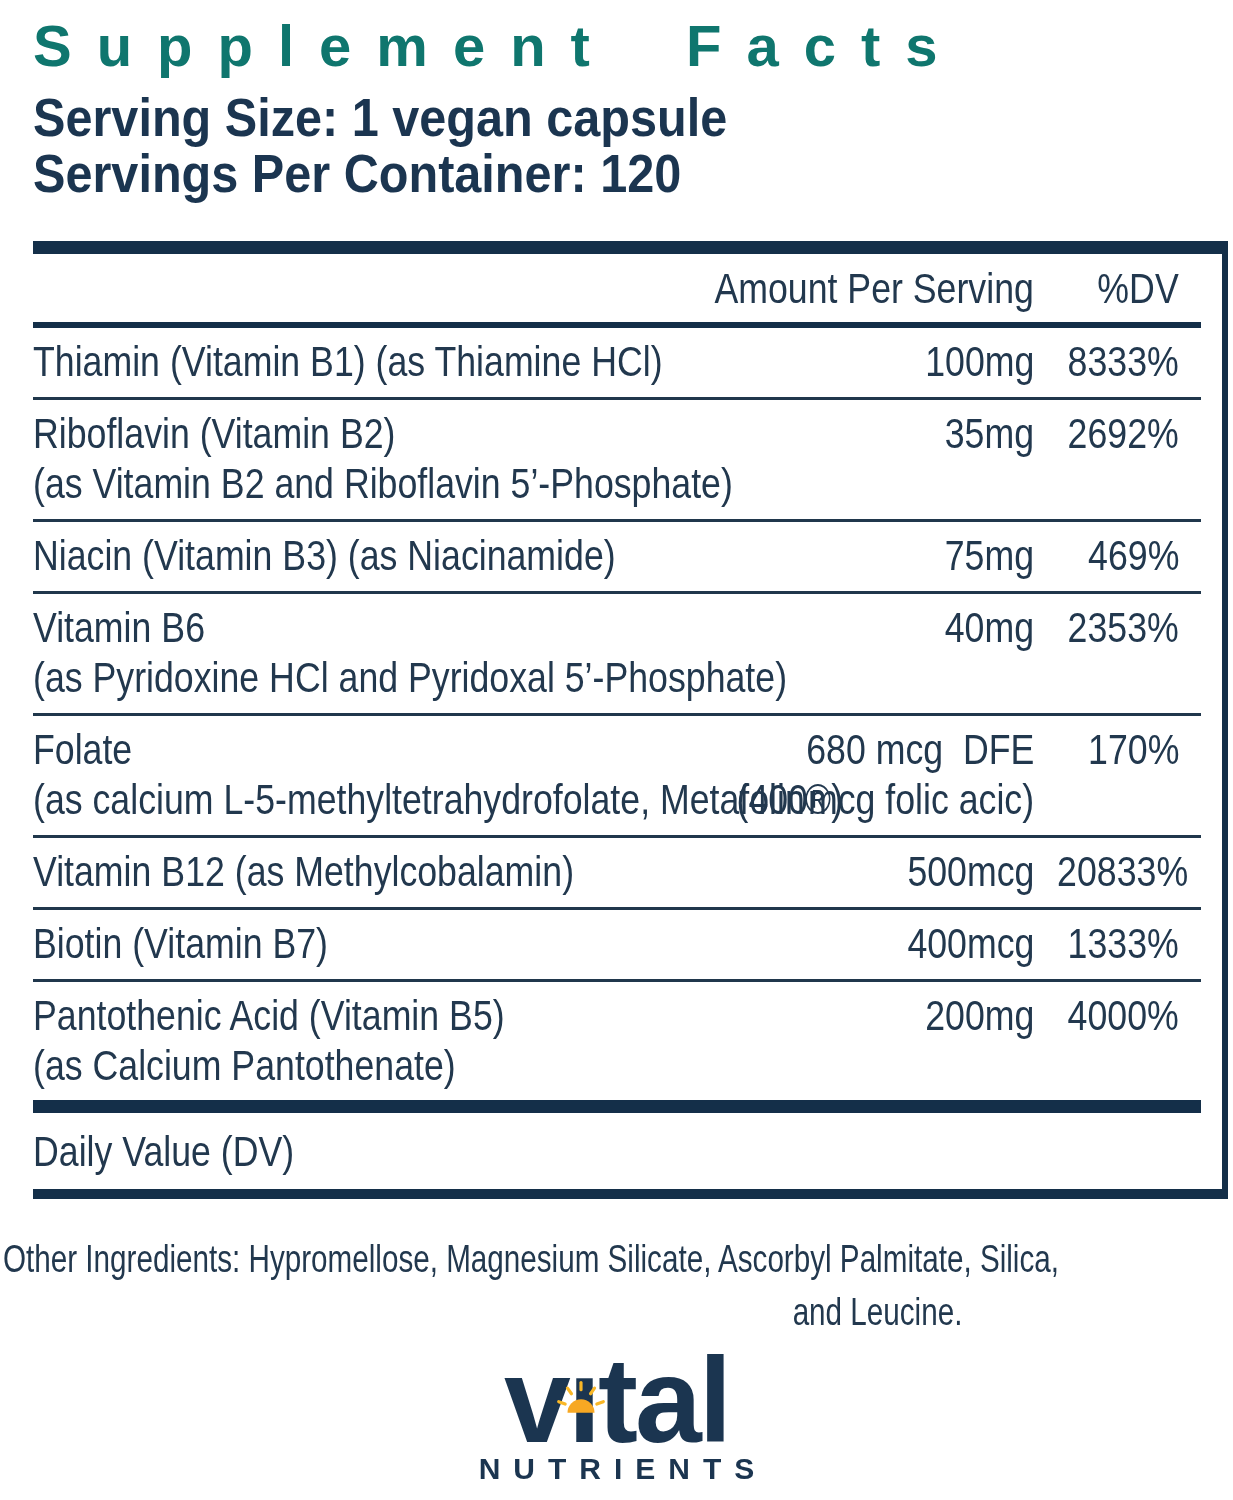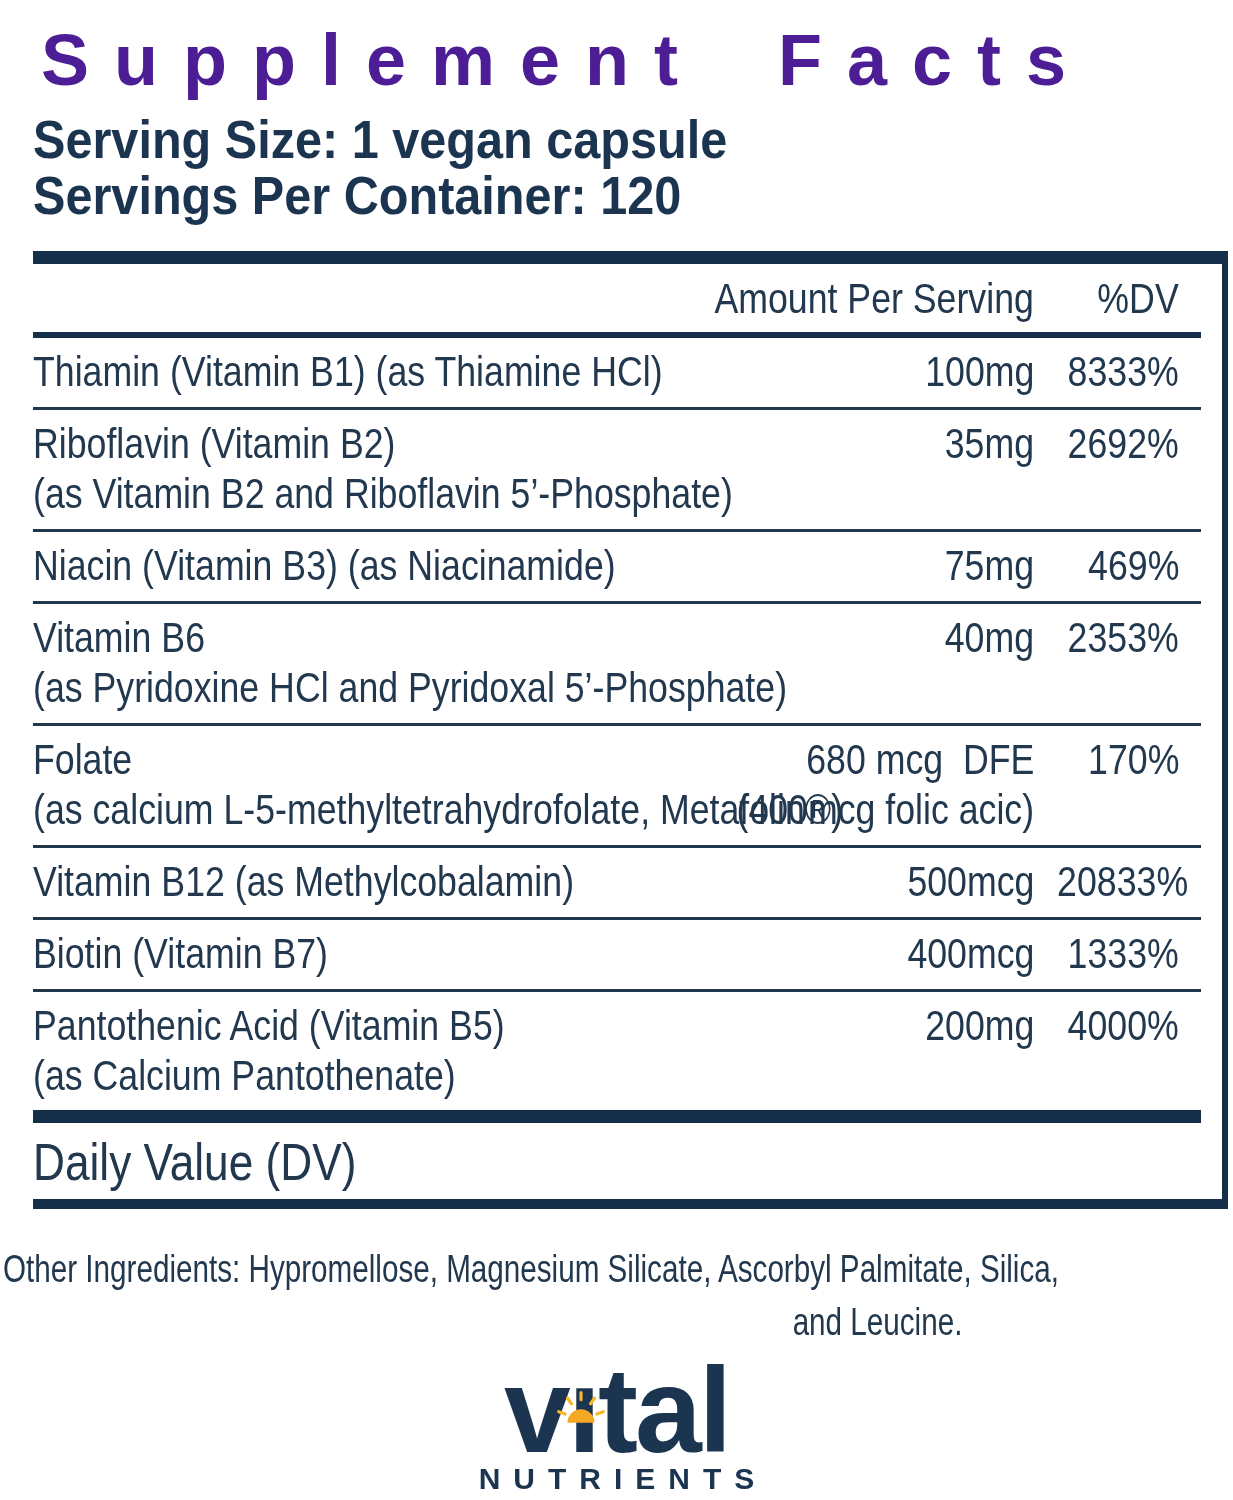--- a/index.html
+++ b/index.html
@@ -9,50 +9,50 @@
     color:#22384e;
     -webkit-font-smoothing:antialiased;
   }
   .cond-l{display:inline-block;transform:scaleX(0.85);transform-origin:0 50%;white-space:nowrap;}
   .cond-r{display:inline-block;transform:scaleX(0.85);transform-origin:100% 50%;white-space:nowrap;direction:ltr;}
   .cond-tight{transform:scaleX(0.78);}
 
   
   .hdr{margin-left:33px;}
   h1{
-    margin:8px;padding-top:16px;
-    font-size:72px;line-height:1.02;font-weight:bold;color:#4c1d95;
+    margin:0;padding-top:16px;
+    font-size:58px;line-height:1.02;font-weight:bold;color:#0f766e;
     letter-spacing:25px;word-spacing:30px;white-space:nowrap;
   }
   .serving{
     font-size:54px;line-height:56px;font-weight:bold;color:#1b3550;
   }
   .serving:first-of-type{margin-top:14px;}
   .serving .cond-l{transform:scaleX(0.9);}
 
   
   .facts{
-    margin:28px 0 0 33px;width:1195px;box-sizing:border-box;
+    margin:40px 0 0 33px;width:1195px;box-sizing:border-box;
     border-right:6px solid #142f49;
   }
   .bar{background:#142f49;}
   .bar-top{height:13px;}
   .bar-mid{height:13px;}
   .bar-bottom{height:10px;}
   .inner{margin-right:21px;}
   .hrow,.row{display:flex;align-items:flex-start;}
   .hrow{padding:10px 0 8px;border-bottom:6px solid #142f49;}
   .row{padding:9px 0 10px;border-bottom:3px solid #20374c;text-decoration:underline;}
   #rows .row:last-child{border-bottom:none;padding-bottom:9px;}
   .name{flex:1 1 auto;min-width:0;}
   .amt{width:240px;flex:0 0 240px;direction:rtl;text-align:right;}
   .dv{width:167px;flex:0 0 167px;box-sizing:border-box;padding-right:22px;text-align:right;}
   .name,.amt,.dv{font-size:42px;line-height:50px;color:#22384e;}
   .aline{white-space:nowrap;}
-  .frow{padding:14px 0 12px;font-size:52px;line-height:50px;}
+  .frow{padding:14px 0 12px;font-size:42px;line-height:50px;}
 
   
   .other{
     margin:34px 0 0 3px;font-size:38px;line-height:53px;color:#22384e;text-align:right;
   }
   .other span{display:block;}
 
   
   .logo{margin-top:12px;text-align:center;}
   .brand{

